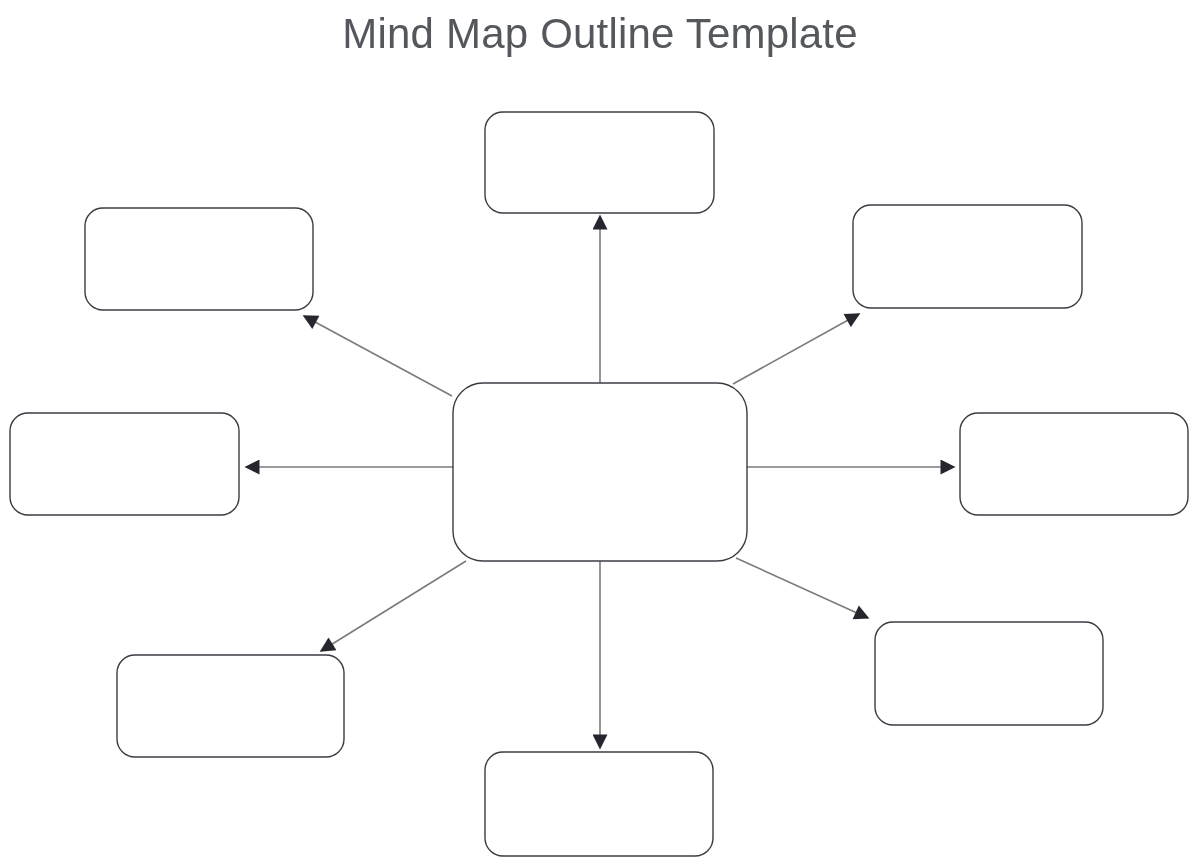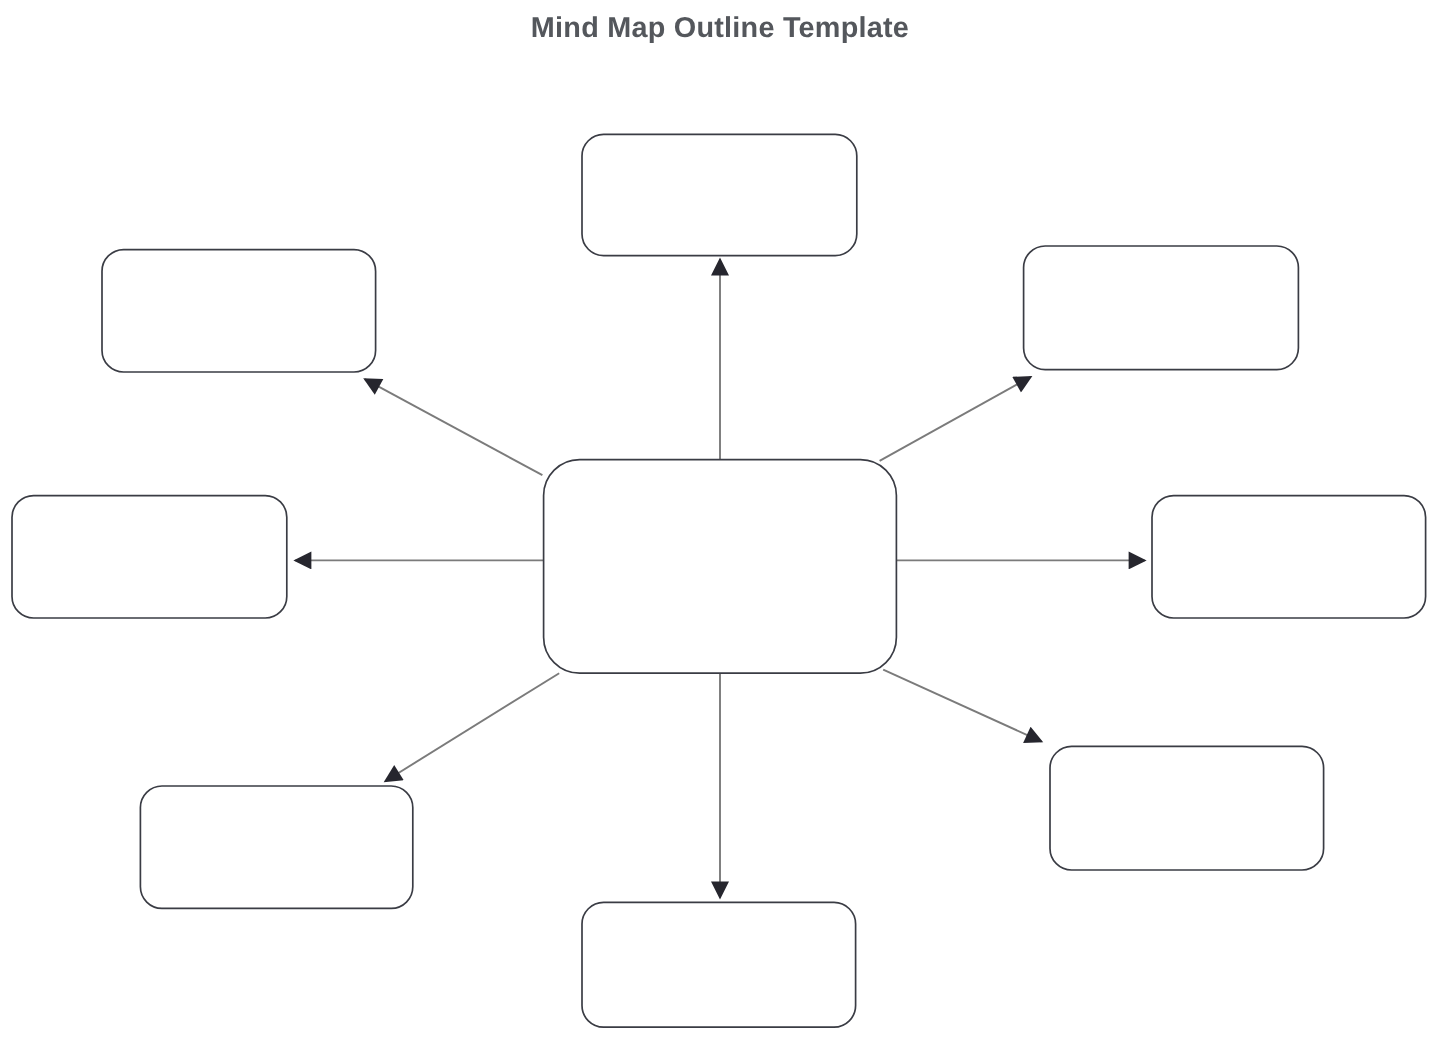--- a/index.html
+++ b/index.html
@@ -16,22 +16,22 @@
     width: 1200px;
     height: 864px;
     background: #ffffff;
   }
   .page-title {
     position: absolute;
     top: 10px;
     left: 0;
     width: 1200px;
     text-align: center;
-    font-size: 24px;
-    font-weight: 700;
+    font-size: 42px;
+    font-weight: 400;
     letter-spacing: 0.2px;
     color: #54575c;
     user-select: none;
   }
   svg.mindmap {
     position: absolute;
     top: 0;
     left: 0;
   }
   .node-box {

